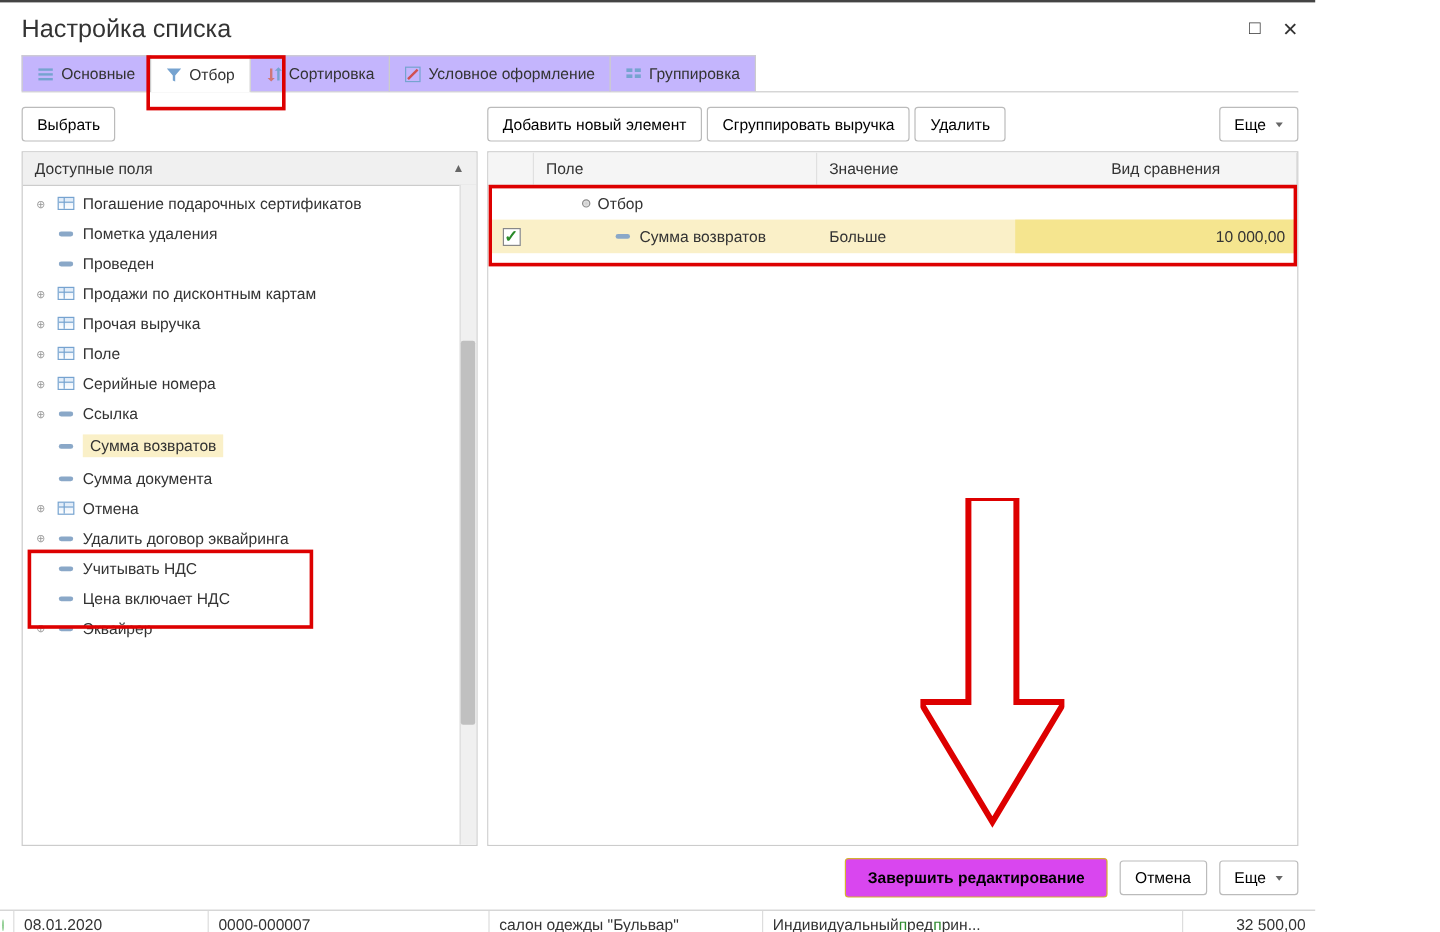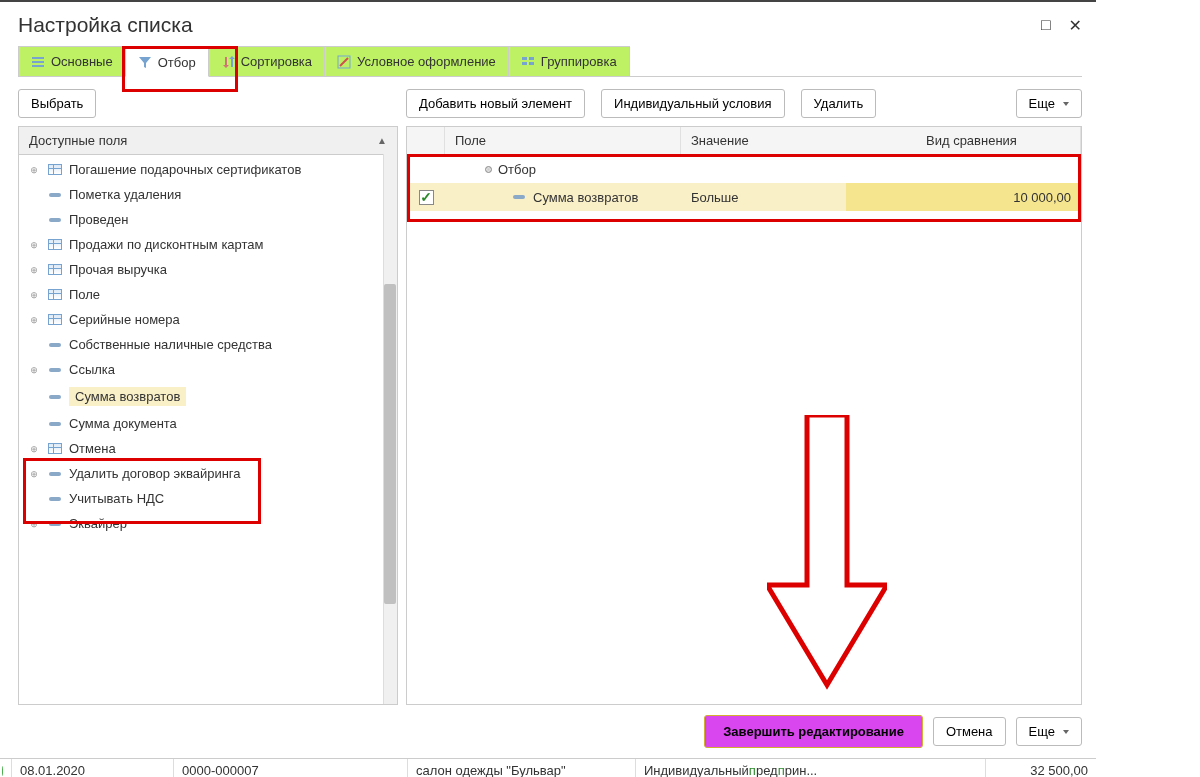--- a/index.html
+++ b/index.html
@@ -40,21 +40,21 @@
     border-bottom: 1px solid #ccc;
     margin-right: 14px;
   }
   .tab {
     display: flex;
     align-items: center;
     gap: 6px;
     padding: 6px 12px;
     border: 1px solid #ccc;
     border-bottom: none;
-    background: #bef264;
+    background: #c4b5fd;
     cursor: pointer;
     font-size: 13px;
     margin-right: -1px;
     height: 30px;
   }
   .tab.active {
     background: #fff;
     border-bottom: 1px solid #fff;
     position: relative;
     top: 1px;
@@ -181,21 +181,21 @@
     z-index: 5;
   }
   .right-panel {
     flex: 1;
     display: flex;
     flex-direction: column;
     position: relative;
   }
   .right-toolbar {
     display: flex;
-    gap: 16px;
+    gap: 4px;
     margin-bottom: 8px;
     align-items: center;
   }
   .right-toolbar .spacer { flex: 1; }
   .filter-box {
     border: 1px solid #ccc;
     flex: 1;
     display: flex;
     flex-direction: column;
     overflow: hidden;
@@ -455,27 +455,20 @@
               <span class="flabel">Поле</span>
             </div>
             <div class="field-item">
               <span class="exp">⊕</span>
               <span class="ficon">
                 <span class="table-ico"></span>
               </span>
               <span class="flabel">Серийные номера</span>
             </div>
             <div class="field-item">
-              <span class="exp"></span>
-              <span class="ficon">
-                <span class="dash-ico"></span>
-              </span>
-              <span class="flabel">Собственные наличные средства</span>
-            </div>
-            <div class="field-item">
               <span class="exp">⊕</span>
               <span class="ficon">
                 <span class="dash-ico"></span>
               </span>
               <span class="flabel">Ссылка</span>
             </div>
             <div class="field-item selected">
               <span class="exp"></span>
               <span class="ficon">
                 <span class="dash-ico"></span>
@@ -502,39 +495,46 @@
                 <span class="dash-ico"></span>
               </span>
               <span class="flabel">Удалить договор эквайринга</span>
             </div>
             <div class="field-item">
               <span class="exp"></span>
               <span class="ficon">
                 <span class="dash-ico"></span>
               </span>
               <span class="flabel">Учитывать НДС</span>
+            </div>
+            <div class="field-item">
+              <span class="exp"></span>
+              <span class="ficon">
+                <span class="dash-ico"></span>
+              </span>
+              <span class="flabel">Цена включает НДС</span>
             </div>
             <div class="field-item">
               <span class="exp">⊕</span>
               <span class="ficon">
                 <span class="dash-ico"></span>
               </span>
               <span class="flabel">Эквайрер</span>
             </div>
           </div>
         <div class="scrollbar-track">
           <div class="scrollbar-thumb" style="top:130px;height:320px"></div>
         </div>
       </div>
     </div>
 
     <div class="right-panel">
       <div class="right-toolbar">
         <button class="btn">Добавить новый элемент</button>
-        <button class="btn">Индивидуальный условия</button>
+        <button class="btn">Сгруппировать выручка</button>
         <button class="btn">Удалить</button>
         <span class="spacer"></span>
         <button class="btn more-btn">Еще</button>
       </div>
       <div class="filter-box">
         <div class="filter-header">
           <div class="fh-cell fh-check"></div>
           <div class="fh-cell fh-field">Поле</div>
           <div class="fh-cell fh-val">Значение</div>
           <div class="fh-cell fh-comp">Вид сравнения</div>

